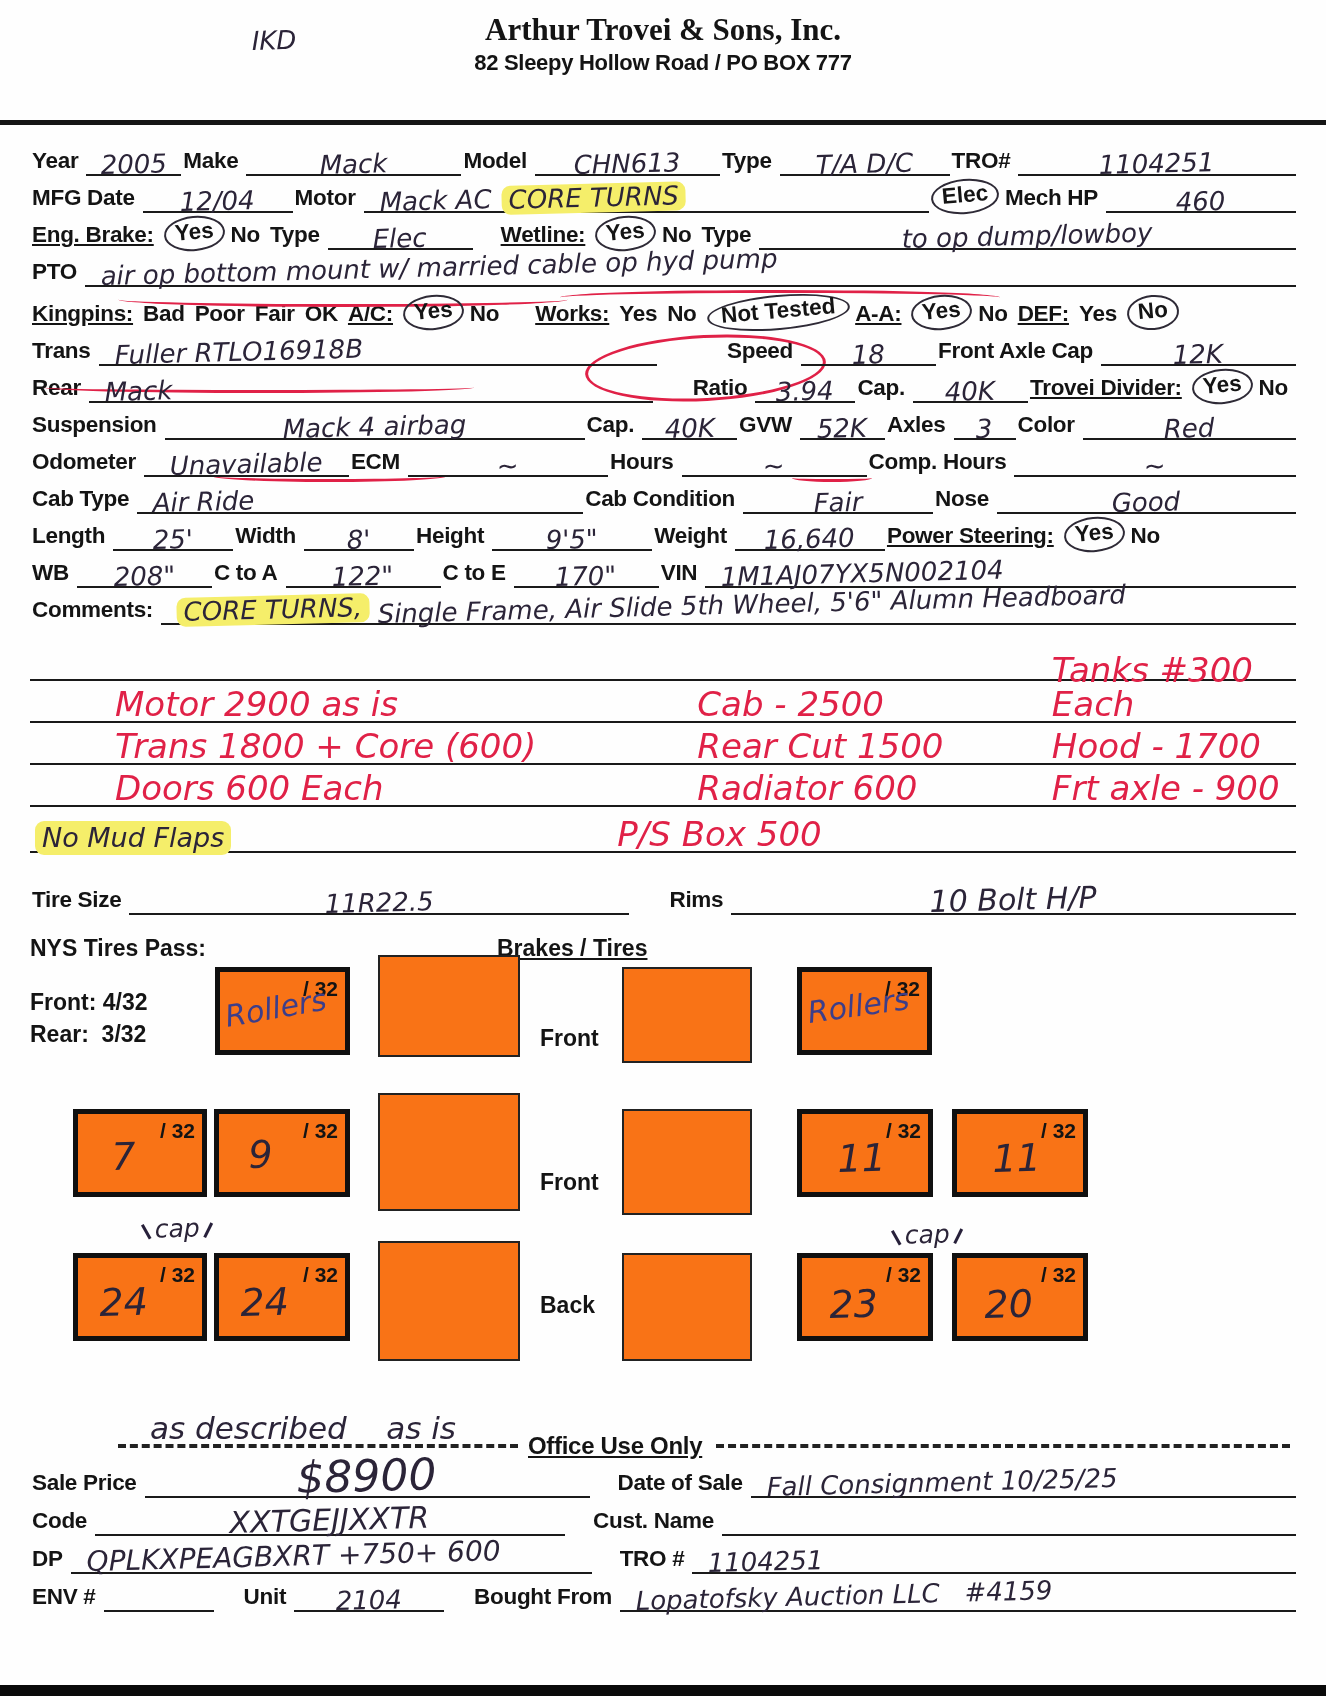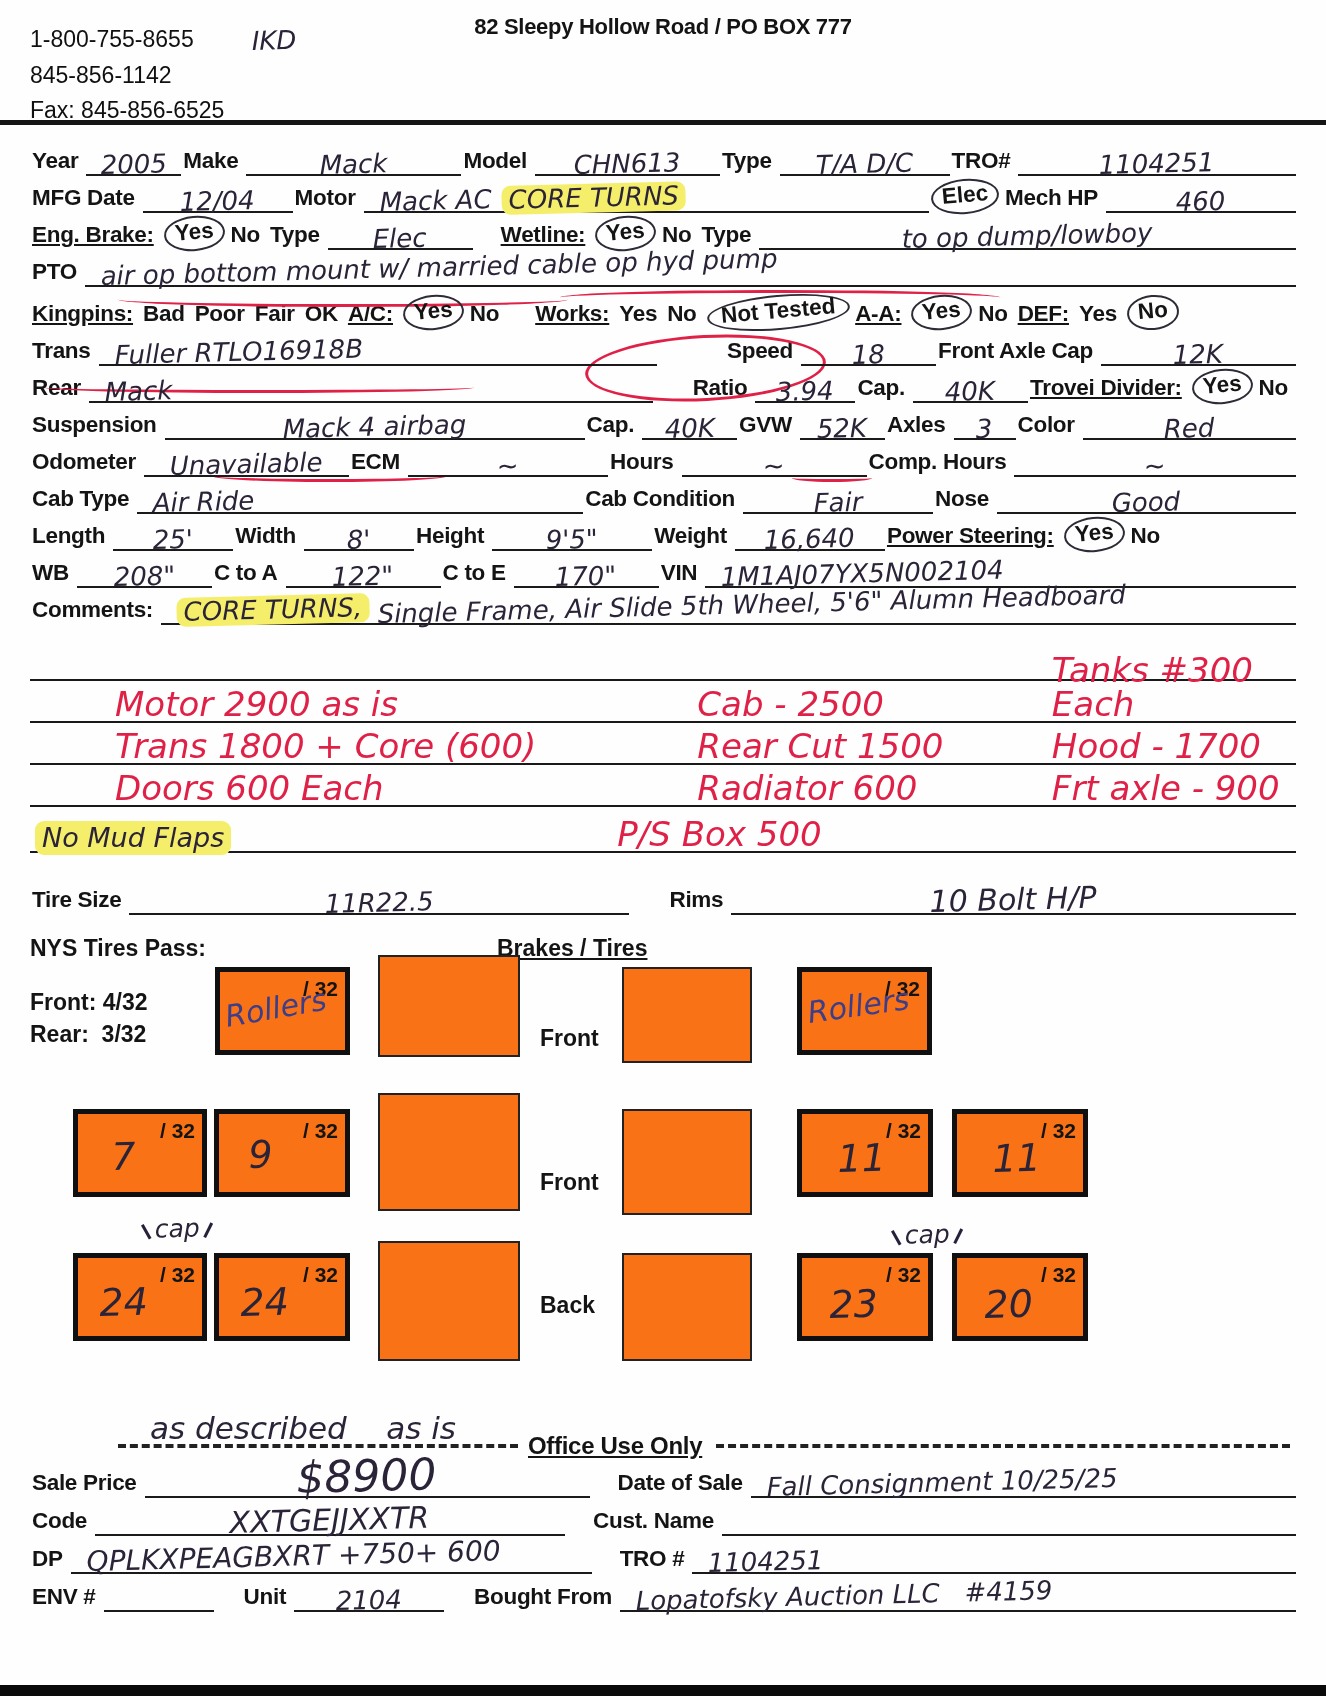--- a/index.html
+++ b/index.html
@@ -65,27 +65,23 @@
   .bot .row{height:38px;}
   .bigmoney{font-size:44px;margin-bottom:-2px;}
   .scanbar{position:absolute;left:0;right:0;bottom:0;height:11px;background:#0a0a0a;}
 </style>
 </head>
 <body>
 
 <div class="page">
 
   <div class="header">
-    <div class="h-left">
-      <div>1-800-755-8655</div>
-      <div>845-856-1142</div>
-      <div>Fax: 845-856-6525</div>
-    </div>
     <div class="monogram hw">IKD</div>
     <div class="h-center">
+      <div class="h-company">Arthur Trovei &amp; Sons, Inc.</div>
       <div class="h-addr">82 Sleepy Hollow Road / PO BOX 777</div>
     </div>
   </div>
   <div class="hrule"></div>
 
   <div class="arc" style="left:118px;top:292px;width:450px;"></div>
   <div class="arc up" style="left:560px;top:290px;width:440px;"></div>
   <div class="arc" style="left:44px;top:382px;width:430px;height:8px;"></div>
   <div class="rell" style="left:585px;top:335px;width:235px;height:60px;"></div>
   <div class="arc" style="left:212px;top:470px;width:235px;height:9px;"></div>

